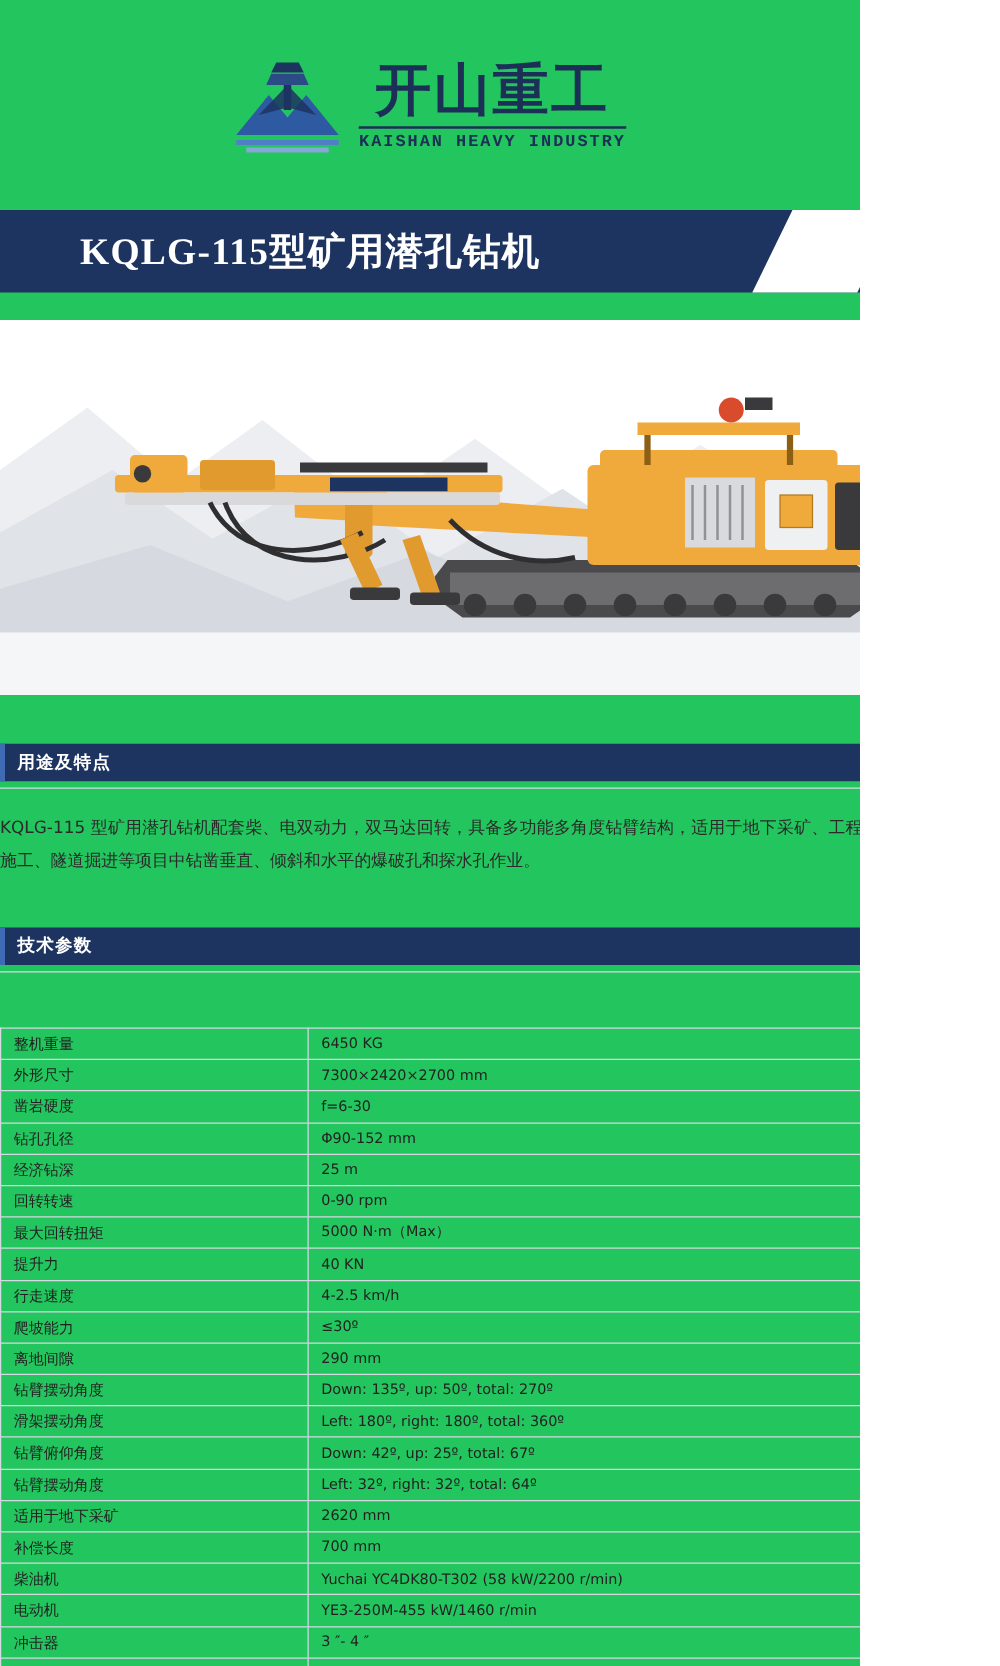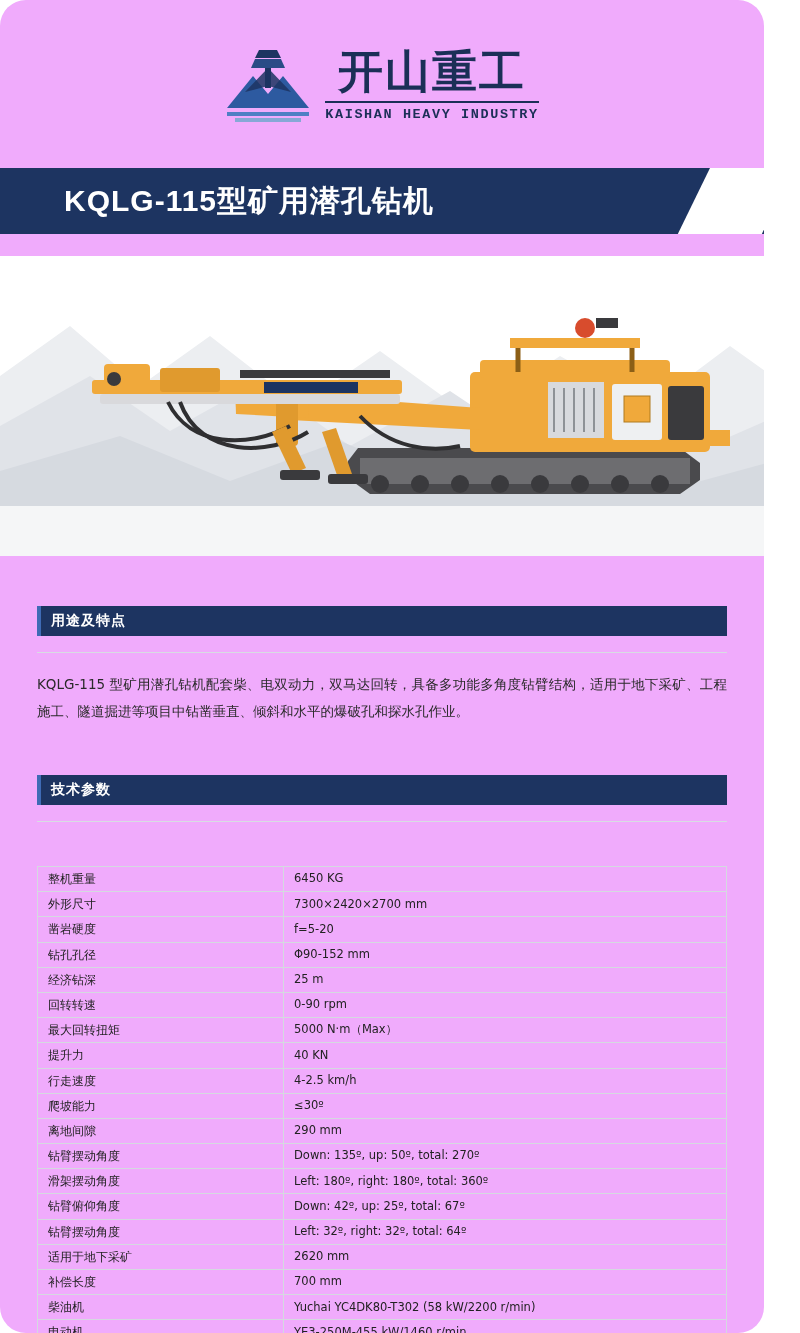--- a/index.html
+++ b/index.html
@@ -4,25 +4,24 @@
 <style>
   * { box-sizing: border-box; }
   html, body {
     margin: 0; padding: 0;
     width: 800px; height: 1333px;
     background: #ffffff;
     font-family: "Liberation Sans", "DejaVu Sans", sans-serif;
   }
   .page {
     position: relative;
-    width: 764px;
+    width: 688px;
     height: 1333px;
-    background: #f0abfc;
+    background: #22c55e;
     overflow: hidden;
-    border-radius: 26px;
   }
 
   
   .logo-header {
     height: 160px;
     display: flex;
     align-items: center;
     justify-content: center;
     padding-top: 10px;
   }
@@ -75,21 +74,21 @@
     position: absolute;
     right: 0; top: 0;
     width: 84px; height: 100%;
     background: #ffffff;
     transform: skewX(-26deg);
     transform-origin: top right;
     right: -30px;
   }
   .title-text {
     color: #ffffff;
-    font-family: Liberation Sans, sans-serif;
+    font-family: Liberation Serif, serif;
     font-size: 30px;
     font-weight: bold;
     letter-spacing: 1px;
     z-index: 2;
   }
 
   
   .hero {
     position: relative;
     width: 800px;
@@ -97,21 +96,21 @@
     margin-top: 22px;
     background: linear-gradient(#ffffff 0%, #f3f4f6 30%, #e8eaee 70%, #ffffff 100%);
     overflow: hidden;
   }
   .mountains { position: absolute; inset: 0; }
   .machine { position: absolute; left: 40px; top: 42px; width: 720px; height: 220px; }
 
   
   .section-head {
     width: 690px;
-    margin: 16px auto;
+    margin: 5px auto;
     height: 30px;
     background: #1d3461;
     display: flex;
     align-items: center;
     padding-left: 14px;
     position: relative;
   }
   .section-head .bar {
     position: absolute; left: 0; top: 0; bottom: 0;
     width: 4px; background: #3f6bb5;
@@ -287,21 +286,21 @@
           <tr>
             <td class="k">整机重量</td>
             <td class="v">6450 KG</td>
           </tr>
           <tr>
             <td class="k">外形尺寸</td>
             <td class="v">7300×2420×2700 mm</td>
           </tr>
           <tr>
             <td class="k">凿岩硬度</td>
-            <td class="v">f=5-20</td>
+            <td class="v">f=6-30</td>
           </tr>
           <tr>
             <td class="k">钻孔孔径</td>
             <td class="v">Φ90-152 mm</td>
           </tr>
           <tr>
             <td class="k">经济钻深</td>
             <td class="v">25 m</td>
           </tr>
           <tr>

